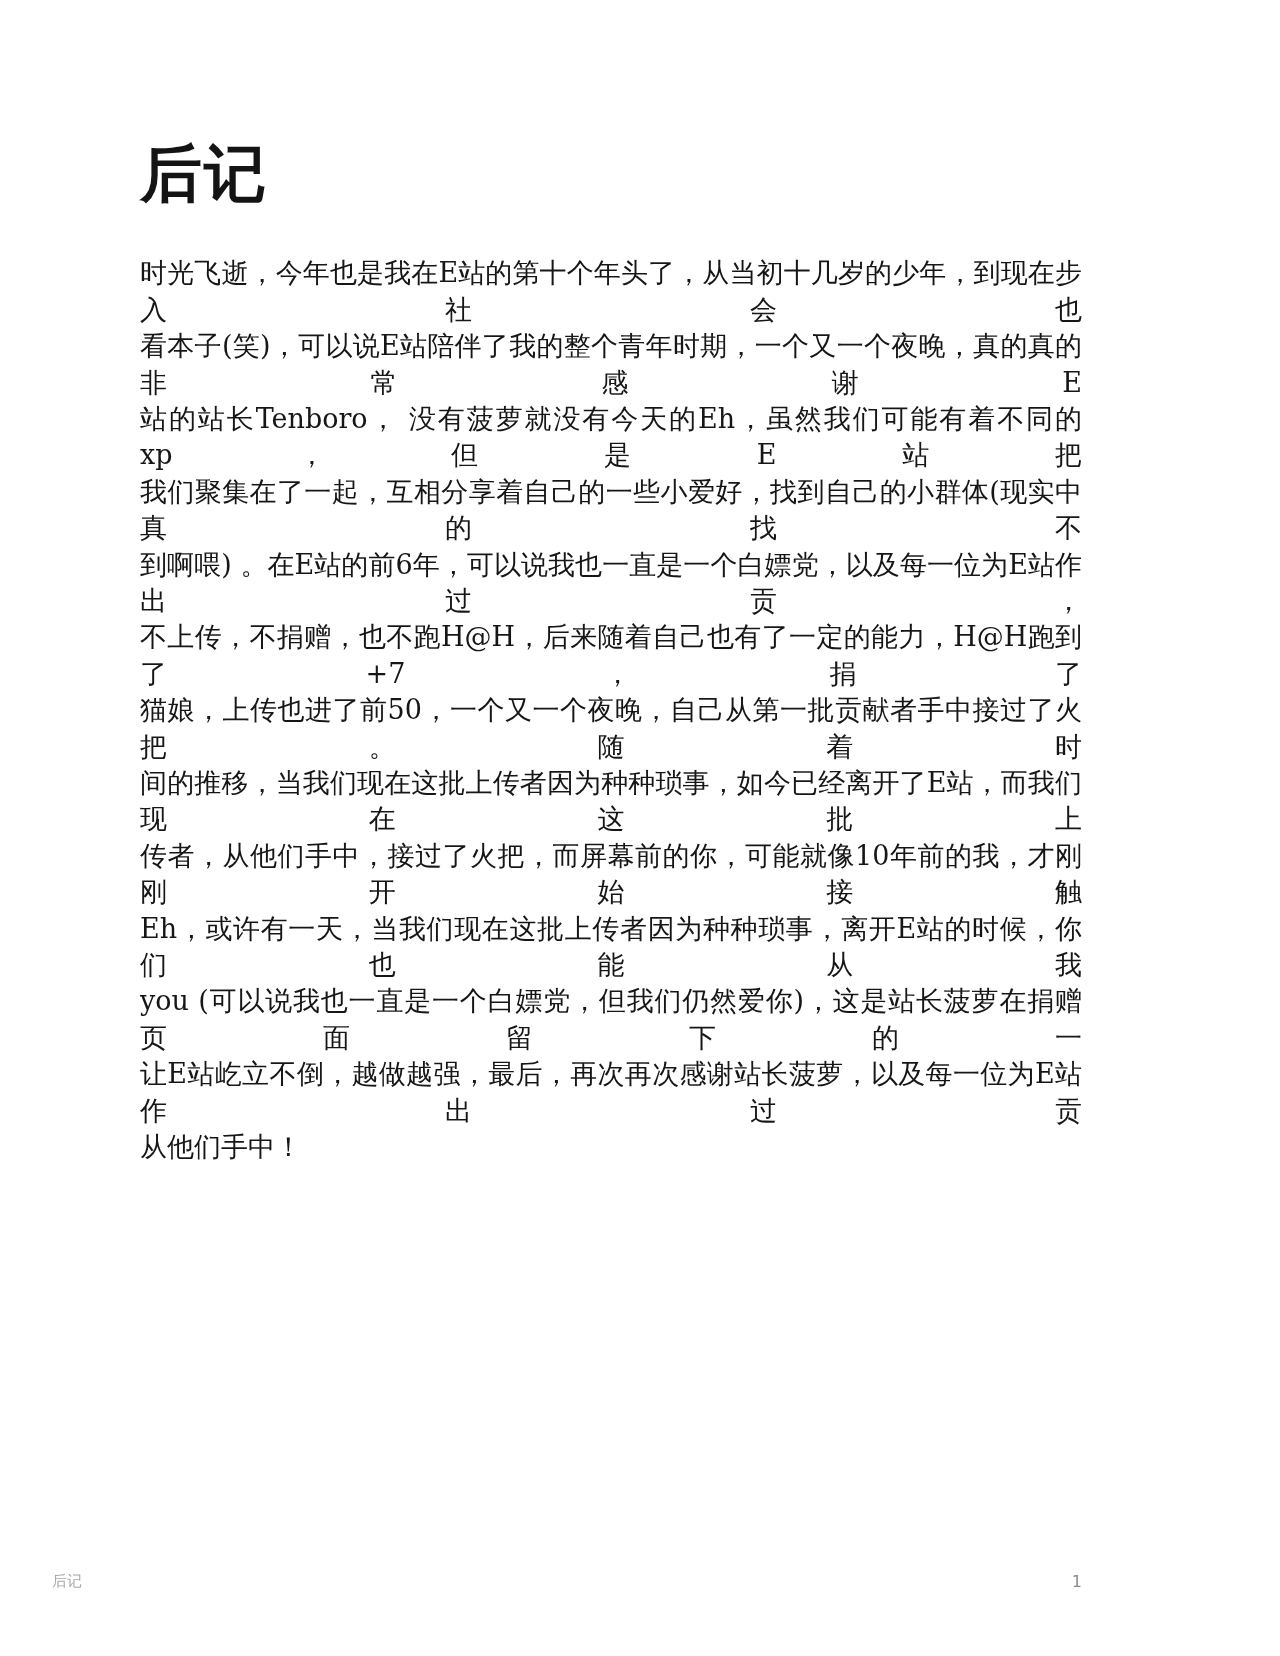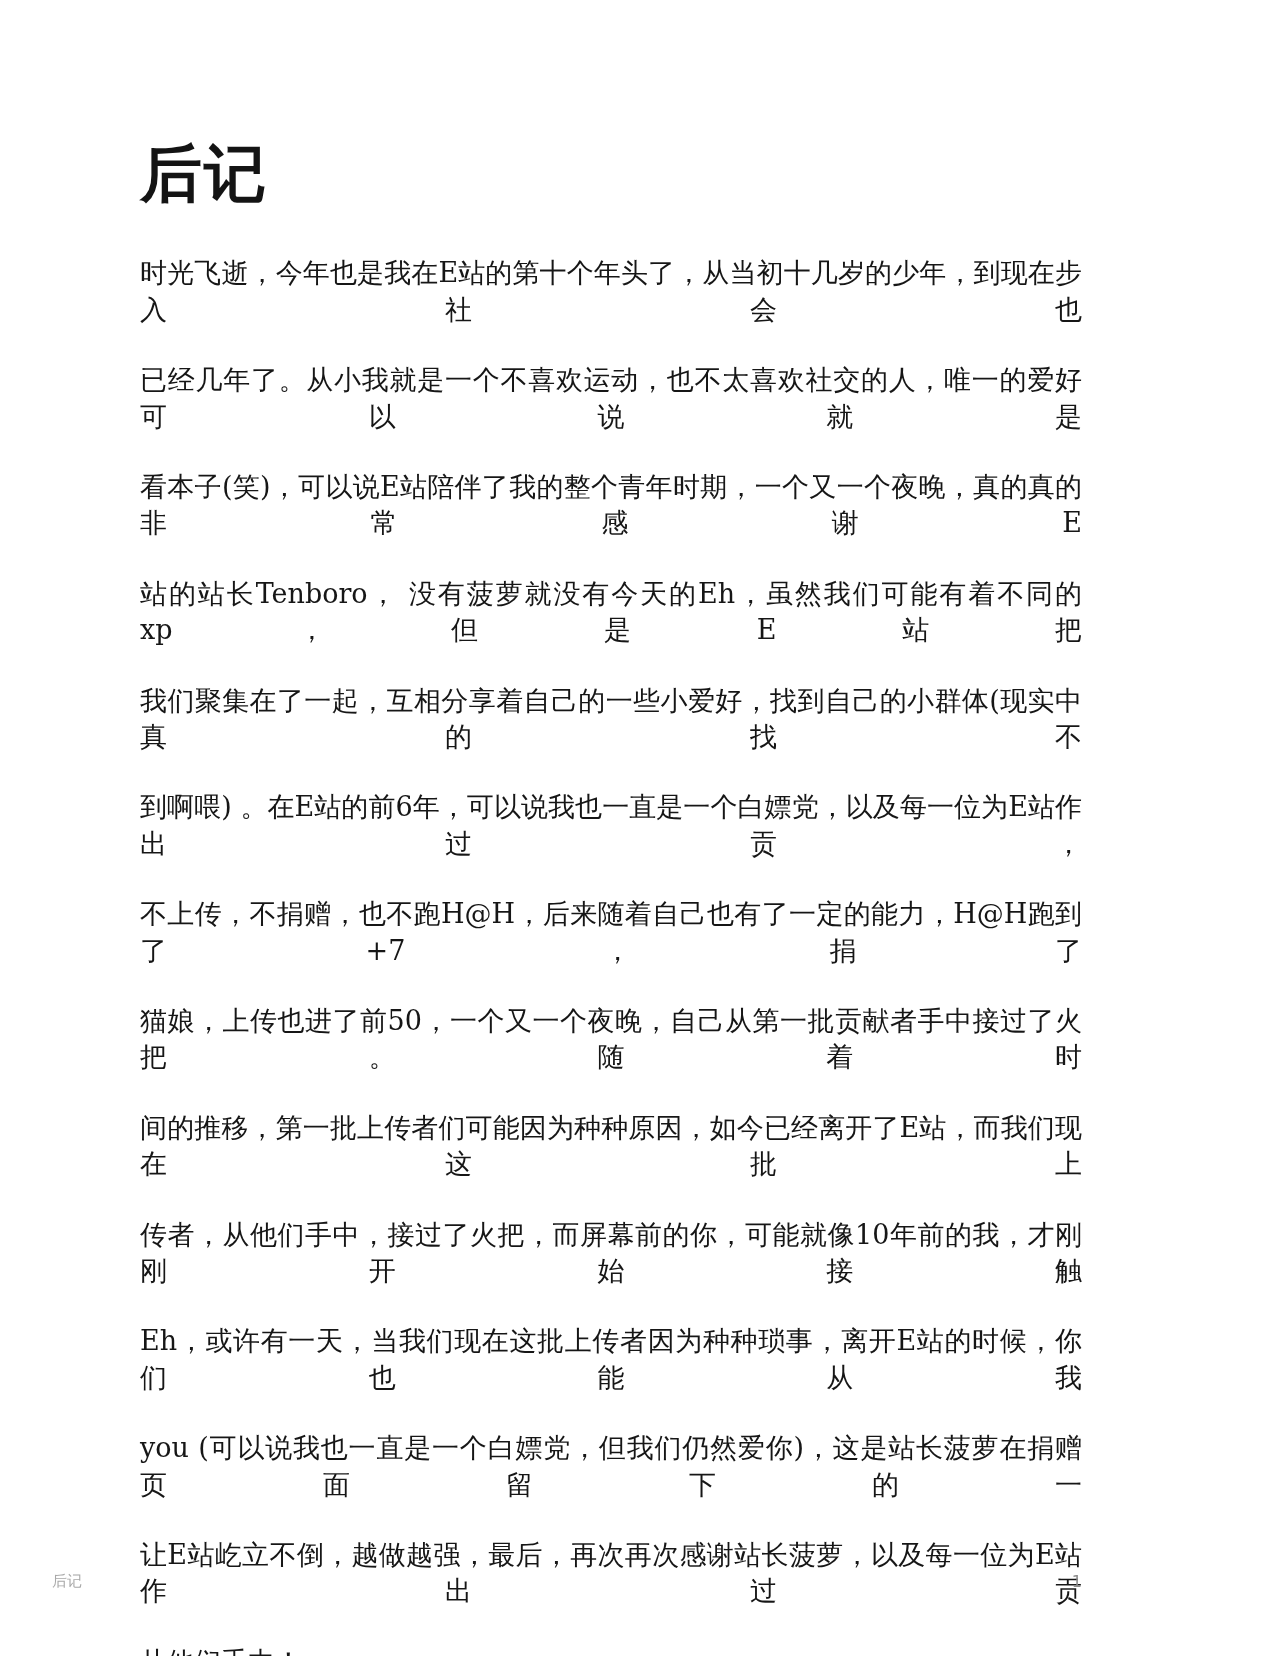--- a/index.html
+++ b/index.html
@@ -33,21 +33,20 @@
   .paragraph {
     margin-top: 46px;
     font-size: 27px;
     line-height: 36.4px;
     color: #161616;
   }
   .paragraph .line {
     text-align: justify;
     text-align-last: justify;
     white-space: normal;
-    margin-top: 34px;
   }
   .paragraph .line:last-child {
     text-align-last: left;
   }
   .footer {
     position: absolute;
     left: 0;
     right: 0;
     top: 1572px;
     height: 30px;
@@ -69,28 +68,27 @@
   }
 </style>
 </head>
 <body>
 
 <div class="page">
   <div class="content">
     <h1 class="doc-title">后记</h1>
     <div class="paragraph">
         <div class="line">时光飞逝，今年也是我在E站的第十个年头了，从当初十几岁的少年，到现在步入社会也</div>
-        <div class="line">已经几年了。从小我就是一个不喜欢运动，也不太喜欢社交的人，唯一的爱好可以说就是</div>
         <div class="line">看本子(笑)，可以说E站陪伴了我的整个青年时期，一个又一个夜晚，真的真的非常感谢E</div>
         <div class="line">站的站长Tenboro， 没有菠萝就没有今天的Eh，虽然我们可能有着不同的xp，但是E站把</div>
         <div class="line">我们聚集在了一起，互相分享着自己的一些小爱好，找到自己的小群体(现实中真的找不</div>
         <div class="line">到啊喂) 。在E站的前6年，可以说我也一直是一个白嫖党，以及每一位为E站作出过贡，</div>
         <div class="line">不上传，不捐赠，也不跑H@H，后来随着自己也有了一定的能力，H@H跑到了+7，捐了</div>
         <div class="line">猫娘，上传也进了前50，一个又一个夜晚，自己从第一批贡献者手中接过了火把。随着时</div>
-        <div class="line">间的推移，第一批上传者们可能因为种种原因，如今已经离开了E站，而我们现在这批上</div>
+        <div class="line">间的推移，当我们现在这批上传者因为种种琐事，如今已经离开了E站，而我们现在这批上</div>
         <div class="line">传者，从他们手中，接过了火把，而屏幕前的你，可能就像10年前的我，才刚刚开始接触</div>
         <div class="line">Eh，或许有一天，当我们现在这批上传者因为种种琐事，离开E站的时候，你们也能从我</div>
         <div class="line">you (可以说我也一直是一个白嫖党，但我们仍然爱你)，这是站长菠萝在捐赠页面留下的一</div>
         <div class="line">让E站屹立不倒，越做越强，最后，再次再次感谢站长菠萝，以及每一位为E站作出过贡</div>
         <div class="line">从他们手中！</div>
       </div>
   </div>
   <div class="footer">
     <span class="footer-section">后记</span>
     <span class="footer-page">1</span>

